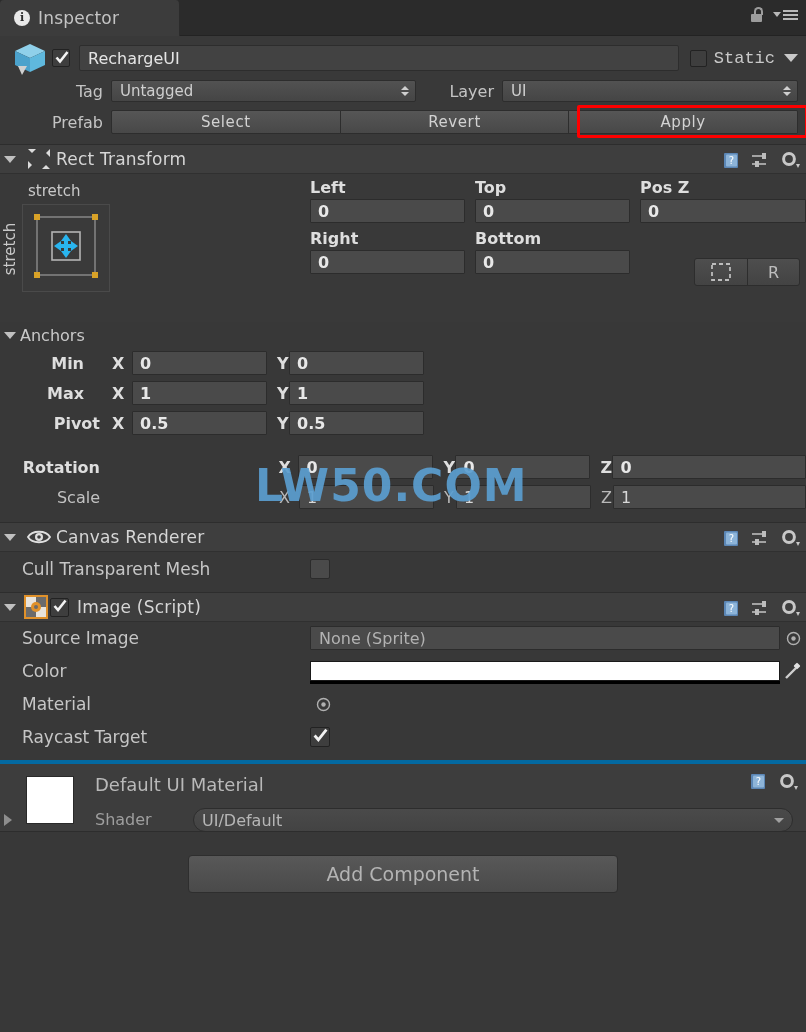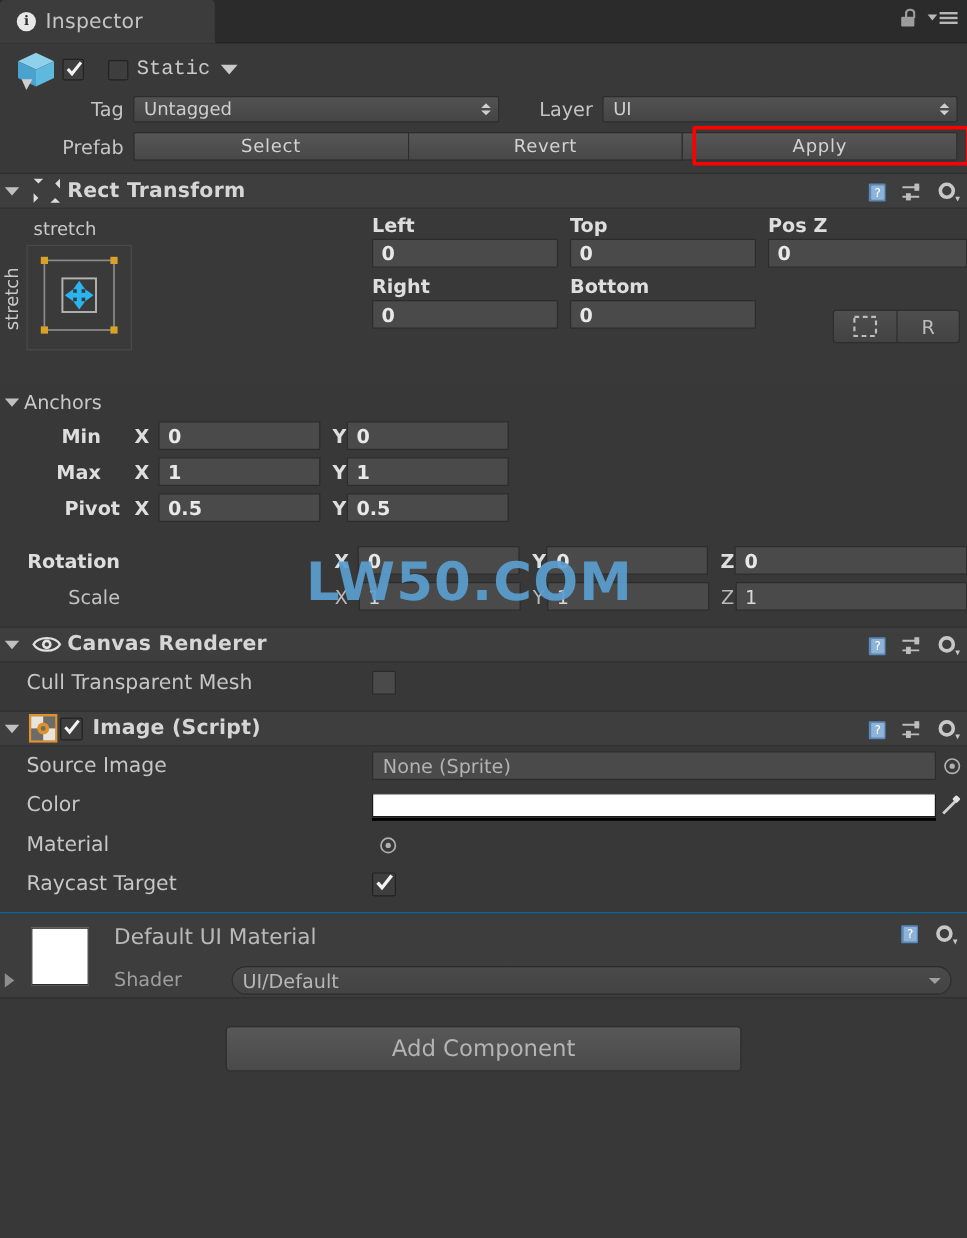--- a/index.html
+++ b/index.html
@@ -134,21 +134,21 @@
     height: 30px; display: flex; align-items: center;
     background: #3e3e3e; border-top: 1px solid #2d2d2d;
     border-bottom: 1px solid #303030; padding: 0 6px 0 4px;
     position: relative;
   }
   .foldout {
     width: 0; height: 0; border-left: 6px solid transparent;
     border-right: 6px solid transparent; border-top: 7px solid #c0c0c0;
     margin-right: 6px; flex: 0 0 12px;
   }
-  .comp-title { font-size: 17px; font-weight: bold; color: #d6d6d6; letter-spacing: .2px; }
+  .comp-title { font-size: 17px; font-weight: normal; color: #d6d6d6; letter-spacing: .2px; }
   .comp-icons {
     position: absolute; right: 6px; top: 0; height: 30px;
     display: flex; align-items: center; gap: 10px;
   }
   .help-icon { width: 19px; height: 19px; position: relative; }
   .preset-icon { width: 19px; height: 17px; }
   .gear-icon { width: 20px; height: 18px; position: relative; }
 
   
   .rt-body { position: relative; height: 148px; background: #393939; padding-top: 4px; }
@@ -225,21 +225,21 @@
     border: 1px solid #1a1a1a; box-shadow: 0 3px 0 #000;
   }
   .obj-dot {
     width: 26px; flex: 0 0 26px; display: flex; align-items: center;
     justify-content: center;
   }
 
   
   .mat-block {
     position: relative; height: 72px; background: #3d3d3d;
-    border-top: 1px solid #0369a1; border-bottom: 1px solid #2d2d2d;
+    border-top: 4px solid #0369a1; border-bottom: 1px solid #2d2d2d;
     margin-top: 6px;
   }
   .mat-foldout {
     position: absolute; left: 4px; top: 50px; width: 0; height: 0;
     border-top: 6px solid transparent; border-bottom: 6px solid transparent;
     border-left: 8px solid #8e8e8e;
   }
   .mat-swatch {
     position: absolute; left: 26px; top: 12px; width: 48px; height: 48px;
     background: #ffffff; border: 1px solid #2a2a2a;
@@ -322,20 +322,23 @@
           <polygon points="18,2 33,9 18,16 3,9" fill="#8fd0ea"></polygon>
           <polygon points="3,9 18,16 18,30 3,23" fill="#4ba2cc"></polygon>
           <polygon points="33,9 33,23 18,30 18,16" fill="#5fb8dd"></polygon>
           <polygon points="6,24 15,24 10,33" fill="#d0d0d0"></polygon>
         </svg>
       </span>
       <span class="name-check">
         <svg class="check-mark" viewBox="0 0 14 14">
             <path d="M1.5,6.5 L5,10.5 L12.5,1" stroke="#f2f2f2" stroke-width="2.6" fill="none"></path>
           </svg>
+      </span>
+      <span class="name-field">
+        <span>RechargeUI</span>
       </span>
       <span class="static-wrap">
         <span class="static-box"></span>
         <span class="static-label">Static</span>
         <span class="static-caret"></span>
       </span>
     </div>
 
     <div class="row tag-row">
       <span class="lbl-right lbl-tag">Tag</span>

